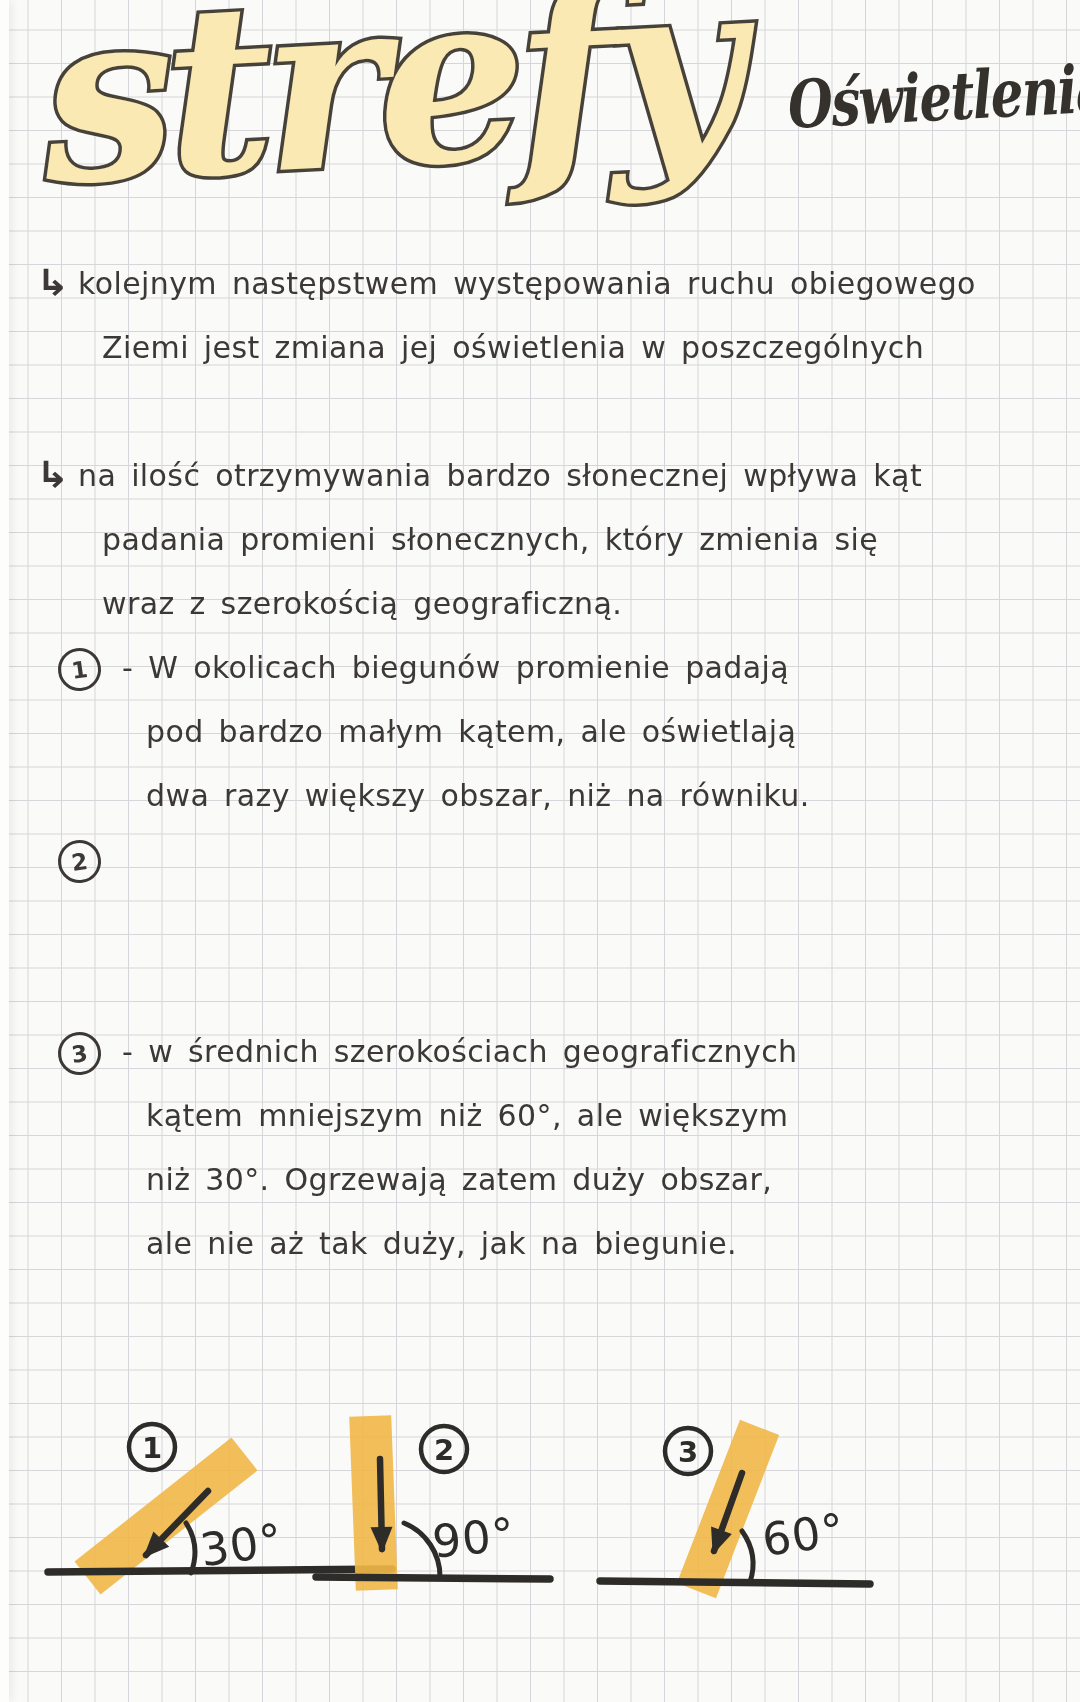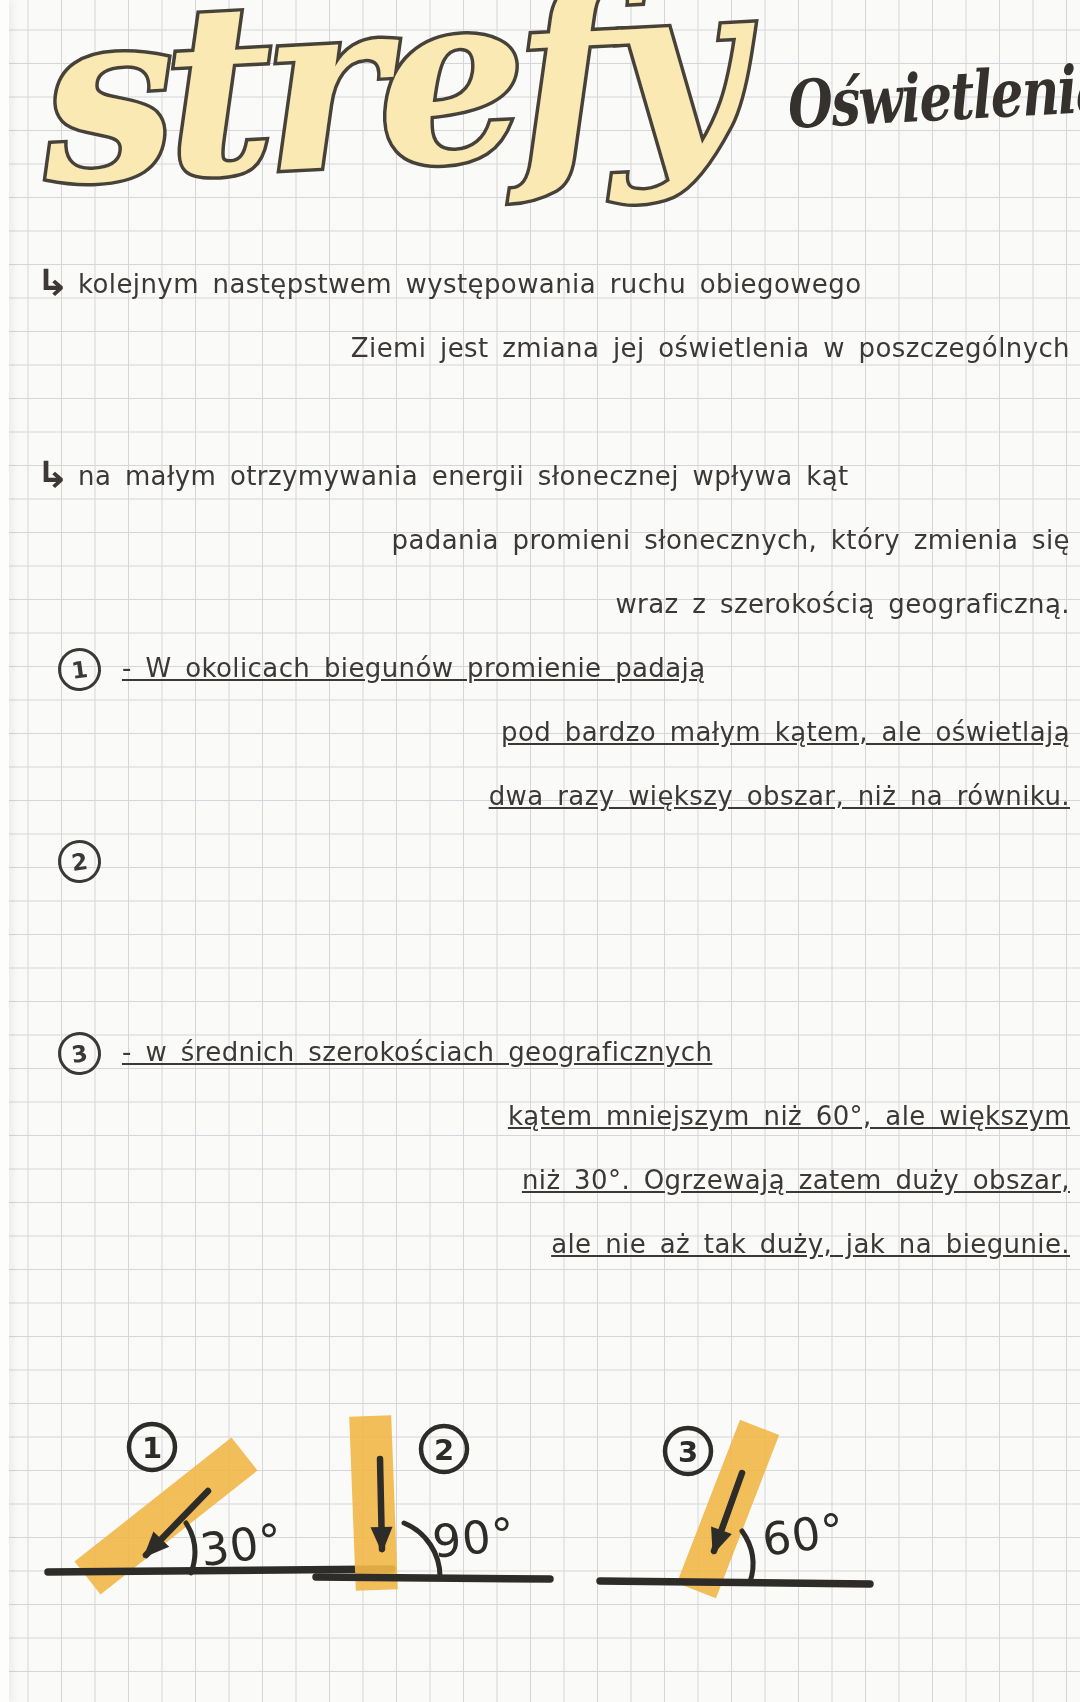--- a/index.html
+++ b/index.html
@@ -57,40 +57,40 @@
     color:#35322d;
     transform:rotate(-3deg) scaleX(.78);
     transform-origin:left center;
     white-space:nowrap;
   }
 
   
   .note{position:absolute;left:0;right:10px;color:var(--ink);}
   .note .line{
     height:64px;line-height:64px;
-    font-size:26px;letter-spacing:.4px;word-spacing:5px;
+    font-size:30px;letter-spacing:.4px;word-spacing:5px;
     white-space:nowrap;
   }
-  .note .line:not(:first-child){padding-left:24px;text-align:right;}
+  .note .line:not(:first-child){padding-left:24px;}
   .marker{position:absolute;color:var(--ink);}
   .arrow-marker{
     left:36px;top:2px;
     font-size:40px;line-height:56px;font-weight:bold;
     transform:scaleY(.9);
   }
   .circle-marker{
     left:58px;top:12px;
     width:37px;height:37px;
     border:3.5px solid var(--ink);border-radius:50%;
     display:flex;align-items:center;justify-content:center;
     font-size:23px;font-weight:bold;
     transform:rotate(-8deg);
   }
   .note-arrow .lines{margin-left:78px;}
-  .note-circle .lines{margin-left:122px;text-decoration:underline;}
+  .note-circle .lines{margin-left:122px;}
 
   #note0{top:252px;}
   #note1{top:444px;}
   #note2{top:636px;}
   #note3{top:828px;}
   #note4{top:1020px;}
 
   
   .diagrams{position:absolute;left:0;top:1385px;width:1080px;height:240px;}
   .diagram{position:absolute;top:0;}
@@ -117,21 +117,21 @@
     <span class="marker arrow-marker">↳</span>
     <div class="lines">
       <div class="line">kolejnym następstwem występowania ruchu obiegowego</div>
       <div class="line">Ziemi jest zmiana jej oświetlenia w poszczególnych</div>
     </div>
   </div>
 
   <div class="note note-arrow" id="note1">
     <span class="marker arrow-marker">↳</span>
     <div class="lines">
-      <div class="line">na małym otrzymywania energii słonecznej wpływa kąt</div>
+      <div class="line">na ilość otrzymywania bardzo słonecznej wpływa kąt</div>
       <div class="line">padania promieni słonecznych, który zmienia się</div>
       <div class="line">wraz z szerokością geograficzną.</div>
     </div>
   </div>
 
   <div class="note note-circle" id="note2">
     <span class="marker circle-marker">1</span>
     <div class="lines">
       <div class="line">- W okolicach biegunów promienie padają</div>
       <div class="line">pod bardzo małym kątem, ale oświetlają</div>

